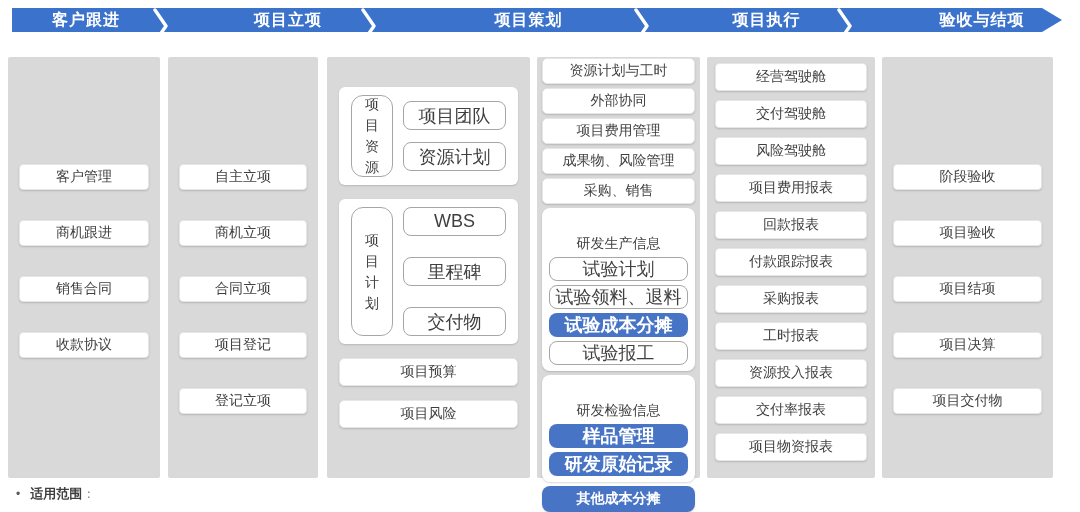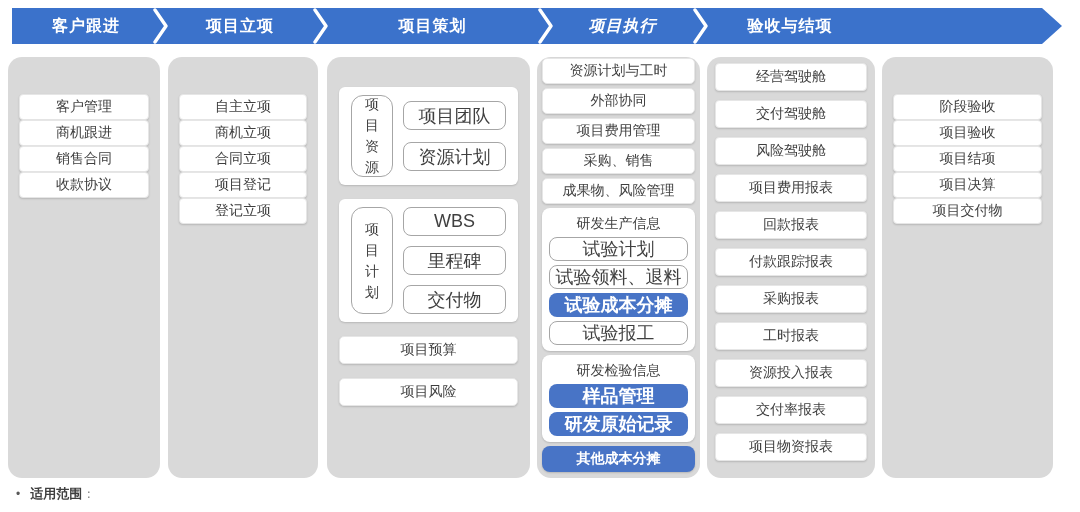--- a/index.html
+++ b/index.html
@@ -15,47 +15,48 @@
     --button-blue: #4874C6;
     --panel-gray: #D9D9D9;
     --text-dark: #3F3F3F;
     --outline-border: #A6A6A6;
     --footnote-gray: #8C8C8C;
   }
 
   
   .band {
     position: absolute; left: 12px; top: 8px;
-    width: 1050px; height: 36px;
+    width: 1050px; height: 24px;
     background: var(--header-blue);
     clip-path: polygon(0 0, calc(100% - 20px) 0, 100% 50%, calc(100% - 20px) 100%, 0 100%);
     display: flex;
+    gap: 48px;
   }
   .seg {
     position: relative; height: 100%;
     display: flex; align-items: center; justify-content: center;
     flex: 0 0 auto;
   }
   .seg-label {
     color: #FFFFFF; font-weight: bold; font-size: 16px;
     letter-spacing: 1px; white-space: nowrap;
   }
   .seg.last { padding-right: 20px; }
   .chev {
     position: absolute; right: -9px; top: 0;
     width: 18px; height: 36px; z-index: 2;
   }
 
   
   .panel {
     position: absolute; top: 57px; height: 421px;
-    background: var(--panel-gray); border-radius: 14px;
+    background: var(--panel-gray); border-radius: 2px;
     display: flex; flex-direction: column; align-items: center;
   }
-  .p1, .p2, .p6 { padding-top: 37px; }
+  .p1, .p2, .p6 { padding-top: 107px; row-gap: 30px; }
   .p5 { padding-top: 6px; row-gap: 9px; }
   .p4 { padding-top: 1px; row-gap: 4px; }
   .p3 { padding-top: 30px; row-gap: 14px; }
 
   
   .box {
     background: #FFFFFF; border: 1px solid #E6E6E6; border-radius: 4px;
     box-shadow: 0 1px 2px rgba(0,0,0,0.16);
     display: flex; align-items: center; justify-content: center;
     font-size: 14px; color: var(--text-dark); flex: 0 0 auto;
@@ -74,21 +75,21 @@
 
   
   .tgroup {
     background: #FFFFFF; border-radius: 8px;
     box-shadow: 0 1px 2px rgba(0,0,0,0.16);
     width: calc(100% - 10px); padding: 6px 7px;
     display: flex; flex-direction: column; row-gap: 4px; flex: 0 0 auto;
   }
   .g-title {
     font-size: 14px; color: var(--text-dark); text-align: center;
-    line-height: 18px; margin-bottom: 1px; white-space: nowrap;
+    line-height: 18px; margin-bottom: 1px; white-space: nowrap; margin-top: 20px;
   }
   .g-item {
     height: 24px; display: flex; align-items: center; justify-content: center;
     font-size: 18px; border-radius: 8px; white-space: nowrap;
   }
   .g-item.outline {
     border: 1.5px solid var(--outline-border);
     color: var(--text-dark); background: #FFFFFF;
   }
 
@@ -147,21 +148,21 @@
         <svg class="chev" viewBox="0 0 18 36">
           <polyline points="4,2 15,18 4,34" fill="none" stroke="#FFFFFF" stroke-width="3.4" stroke-linecap="round" stroke-linejoin="round"></polyline>
         </svg>
       </div>
       <div class="seg" style="width: 225px;">
         <span class="seg-label">项目策划</span>
         <svg class="chev" viewBox="0 0 18 36">
           <polyline points="4,2 15,18 4,34" fill="none" stroke="#FFFFFF" stroke-width="3.4" stroke-linecap="round" stroke-linejoin="round"></polyline>
         </svg>
       </div>
-      <div class="seg" style="width: 155px; font-style: italic;">
+      <div class="seg" style="width: 155px;">
         <span class="seg-label">项目执行</span>
         <svg class="chev" viewBox="0 0 18 36">
           <polyline points="4,2 15,18 4,34" fill="none" stroke="#FFFFFF" stroke-width="3.4" stroke-linecap="round" stroke-linejoin="round"></polyline>
         </svg>
       </div>
       <div class="seg last" style="width: 200px;">
         <span class="seg-label">验收与结项</span>
       </div>
     </div>
   <div id="cols">
@@ -182,38 +183,38 @@
         <div class="vgroup">
           <div class="v-label" style="height: 82px;">
             <span>项目资源</span>
           </div>
           <div class="v-stack">
             <div class="v-item">项目团队</div>
             <div class="v-item">资源计划</div>
           </div>
         </div>
         <div class="vgroup">
-          <div class="v-label" style="height: 107px;">
+          <div class="v-label" style="height: 129px;">
             <span>项目计划</span>
           </div>
           <div class="v-stack between">
             <div class="v-item">WBS</div>
             <div class="v-item">里程碑</div>
             <div class="v-item">交付物</div>
           </div>
         </div>
         <div class="box">项目预算</div>
         <div class="box">项目风险</div>
       </div>
       <div class="panel p4" style="left: 537px; width: 163px;">
         <div class="box">资源计划与工时</div>
         <div class="box">外部协同</div>
         <div class="box">项目费用管理</div>
+        <div class="box">成果物、风险管理</div>
         <div class="box">采购、销售</div>
-        <div class="box">成果物、风险管理</div>
         <div class="tgroup">
           <div class="g-title">研发生产信息</div>
           <div class="g-item outline">试验计划</div>
           <div class="g-item outline">试验领料、退料</div>
           <div class="g-item solid">试验成本分摊</div>
           <div class="g-item outline">试验报工</div>
         </div>
         <div class="tgroup">
           <div class="g-title">研发检验信息</div>
           <div class="g-item solid">样品管理</div>

